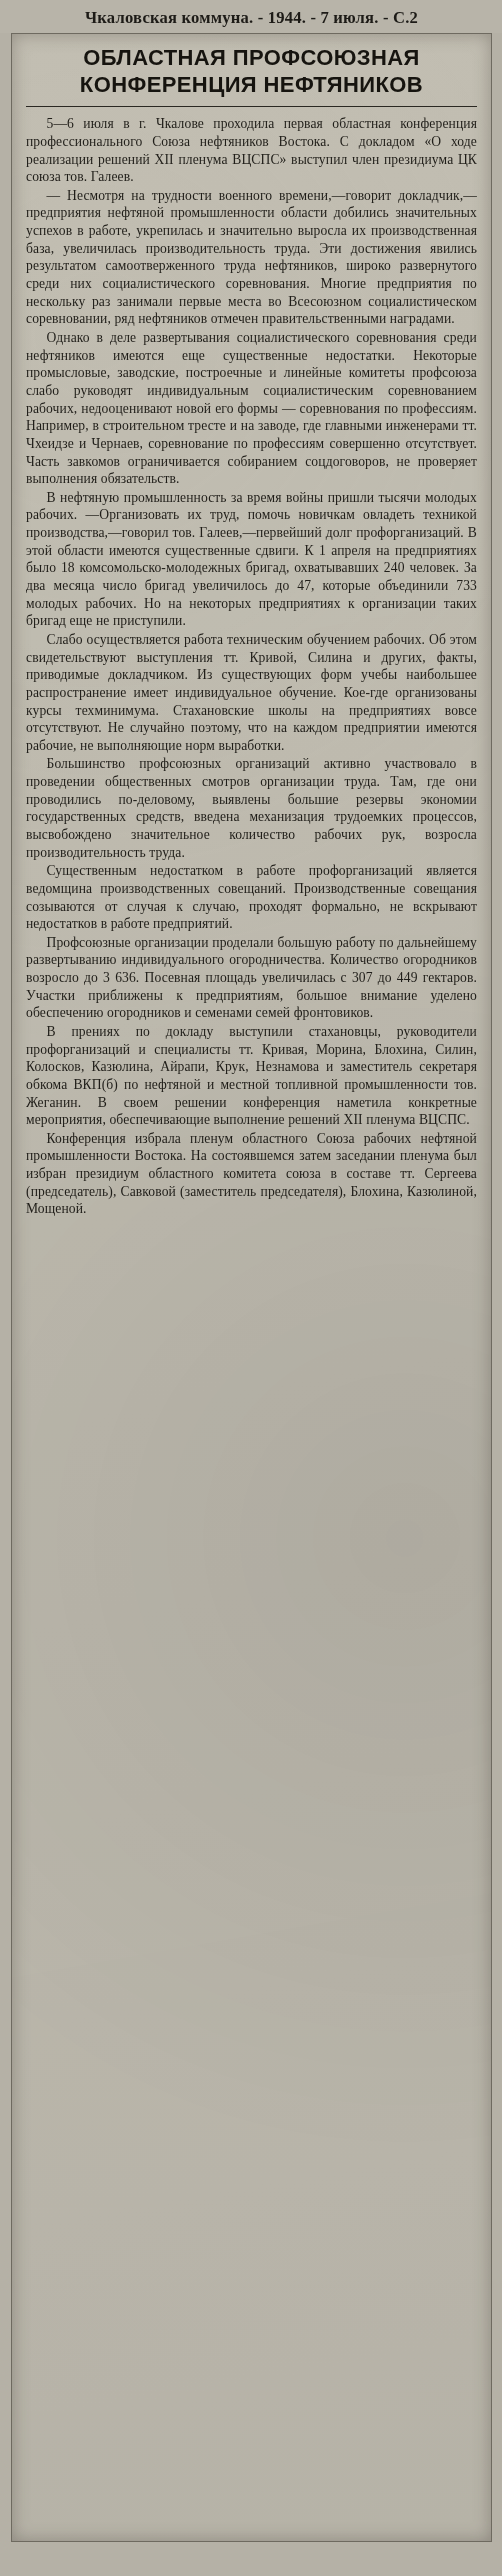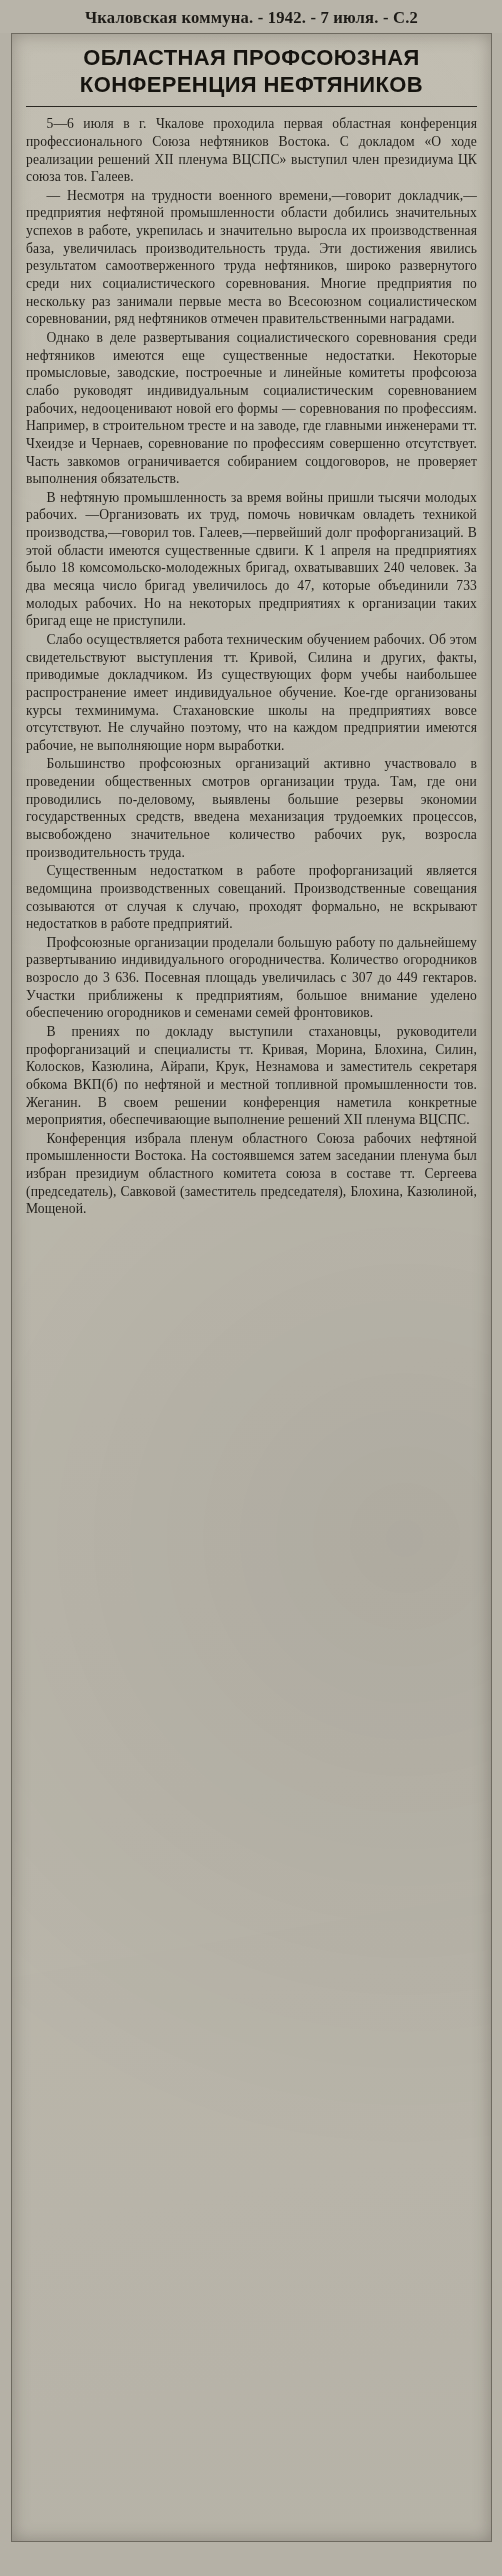--- a/index.html
+++ b/index.html
@@ -81,21 +81,21 @@
       radial-gradient(circle at 82% 60%, rgba(0,0,0,0.07), rgba(0,0,0,0) 40%),
       linear-gradient(170deg, rgba(255,255,255,0.05), rgba(0,0,0,0.06));
     mix-blend-mode: multiply;
   }
 </style>
 </head>
 <body>
 
 <div class="page">
 
-  <div class="header-line">Чкаловская коммуна. - 1942. - 7 июля. - С.2</div>
+  <div class="header-line">Чкаловская коммуна. - 1944. - 7 июля. - С.2</div>
 
   <div class="clipping">
 
     <div class="title-block">
       <div class="title-line">ОБЛАСТНАЯ ПРОФСОЮЗНАЯ</div>
       <div class="title-line second">КОНФЕРЕНЦИЯ НЕФТЯНИКОВ</div>
     </div>
 
     <div class="body-col">
       <p>5—6 июля в г. Чкалове проходила первая областная конференция профессионального Союза нефтяников Востока. С докладом «О ходе реализации решений XII пленума ВЦСПС» выступил член президиума ЦК союза тов. Галеев.</p>

